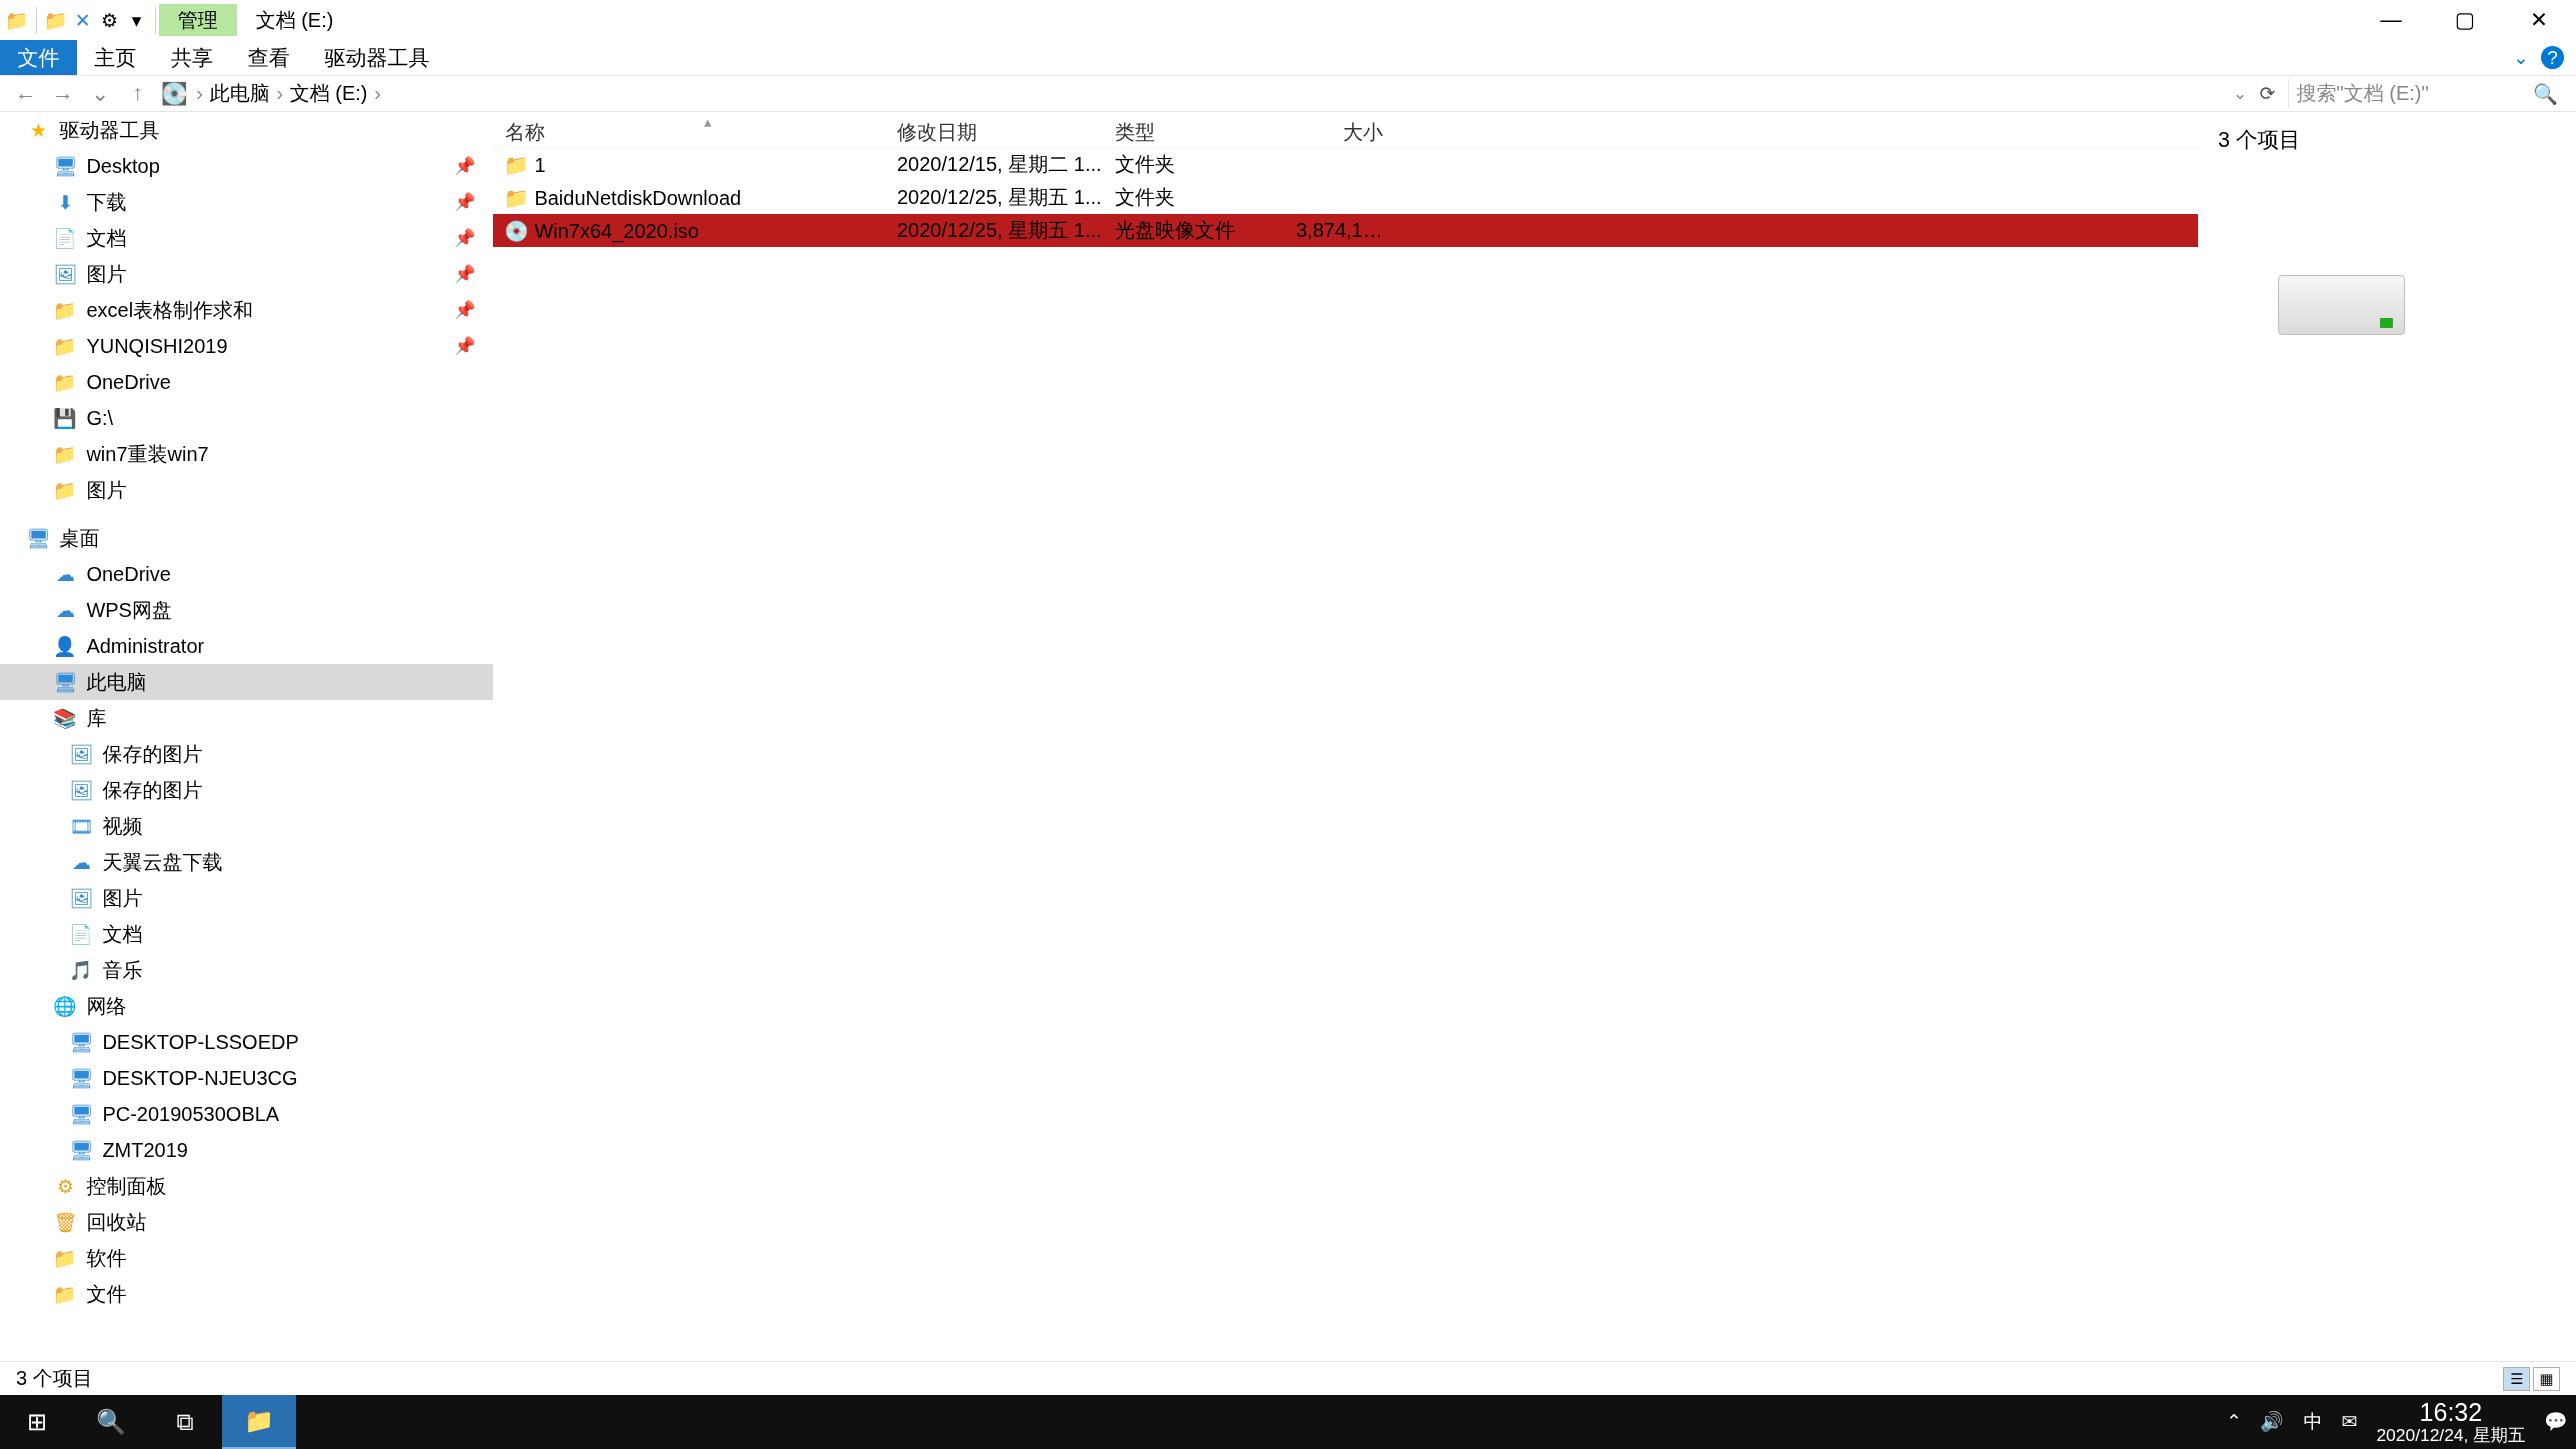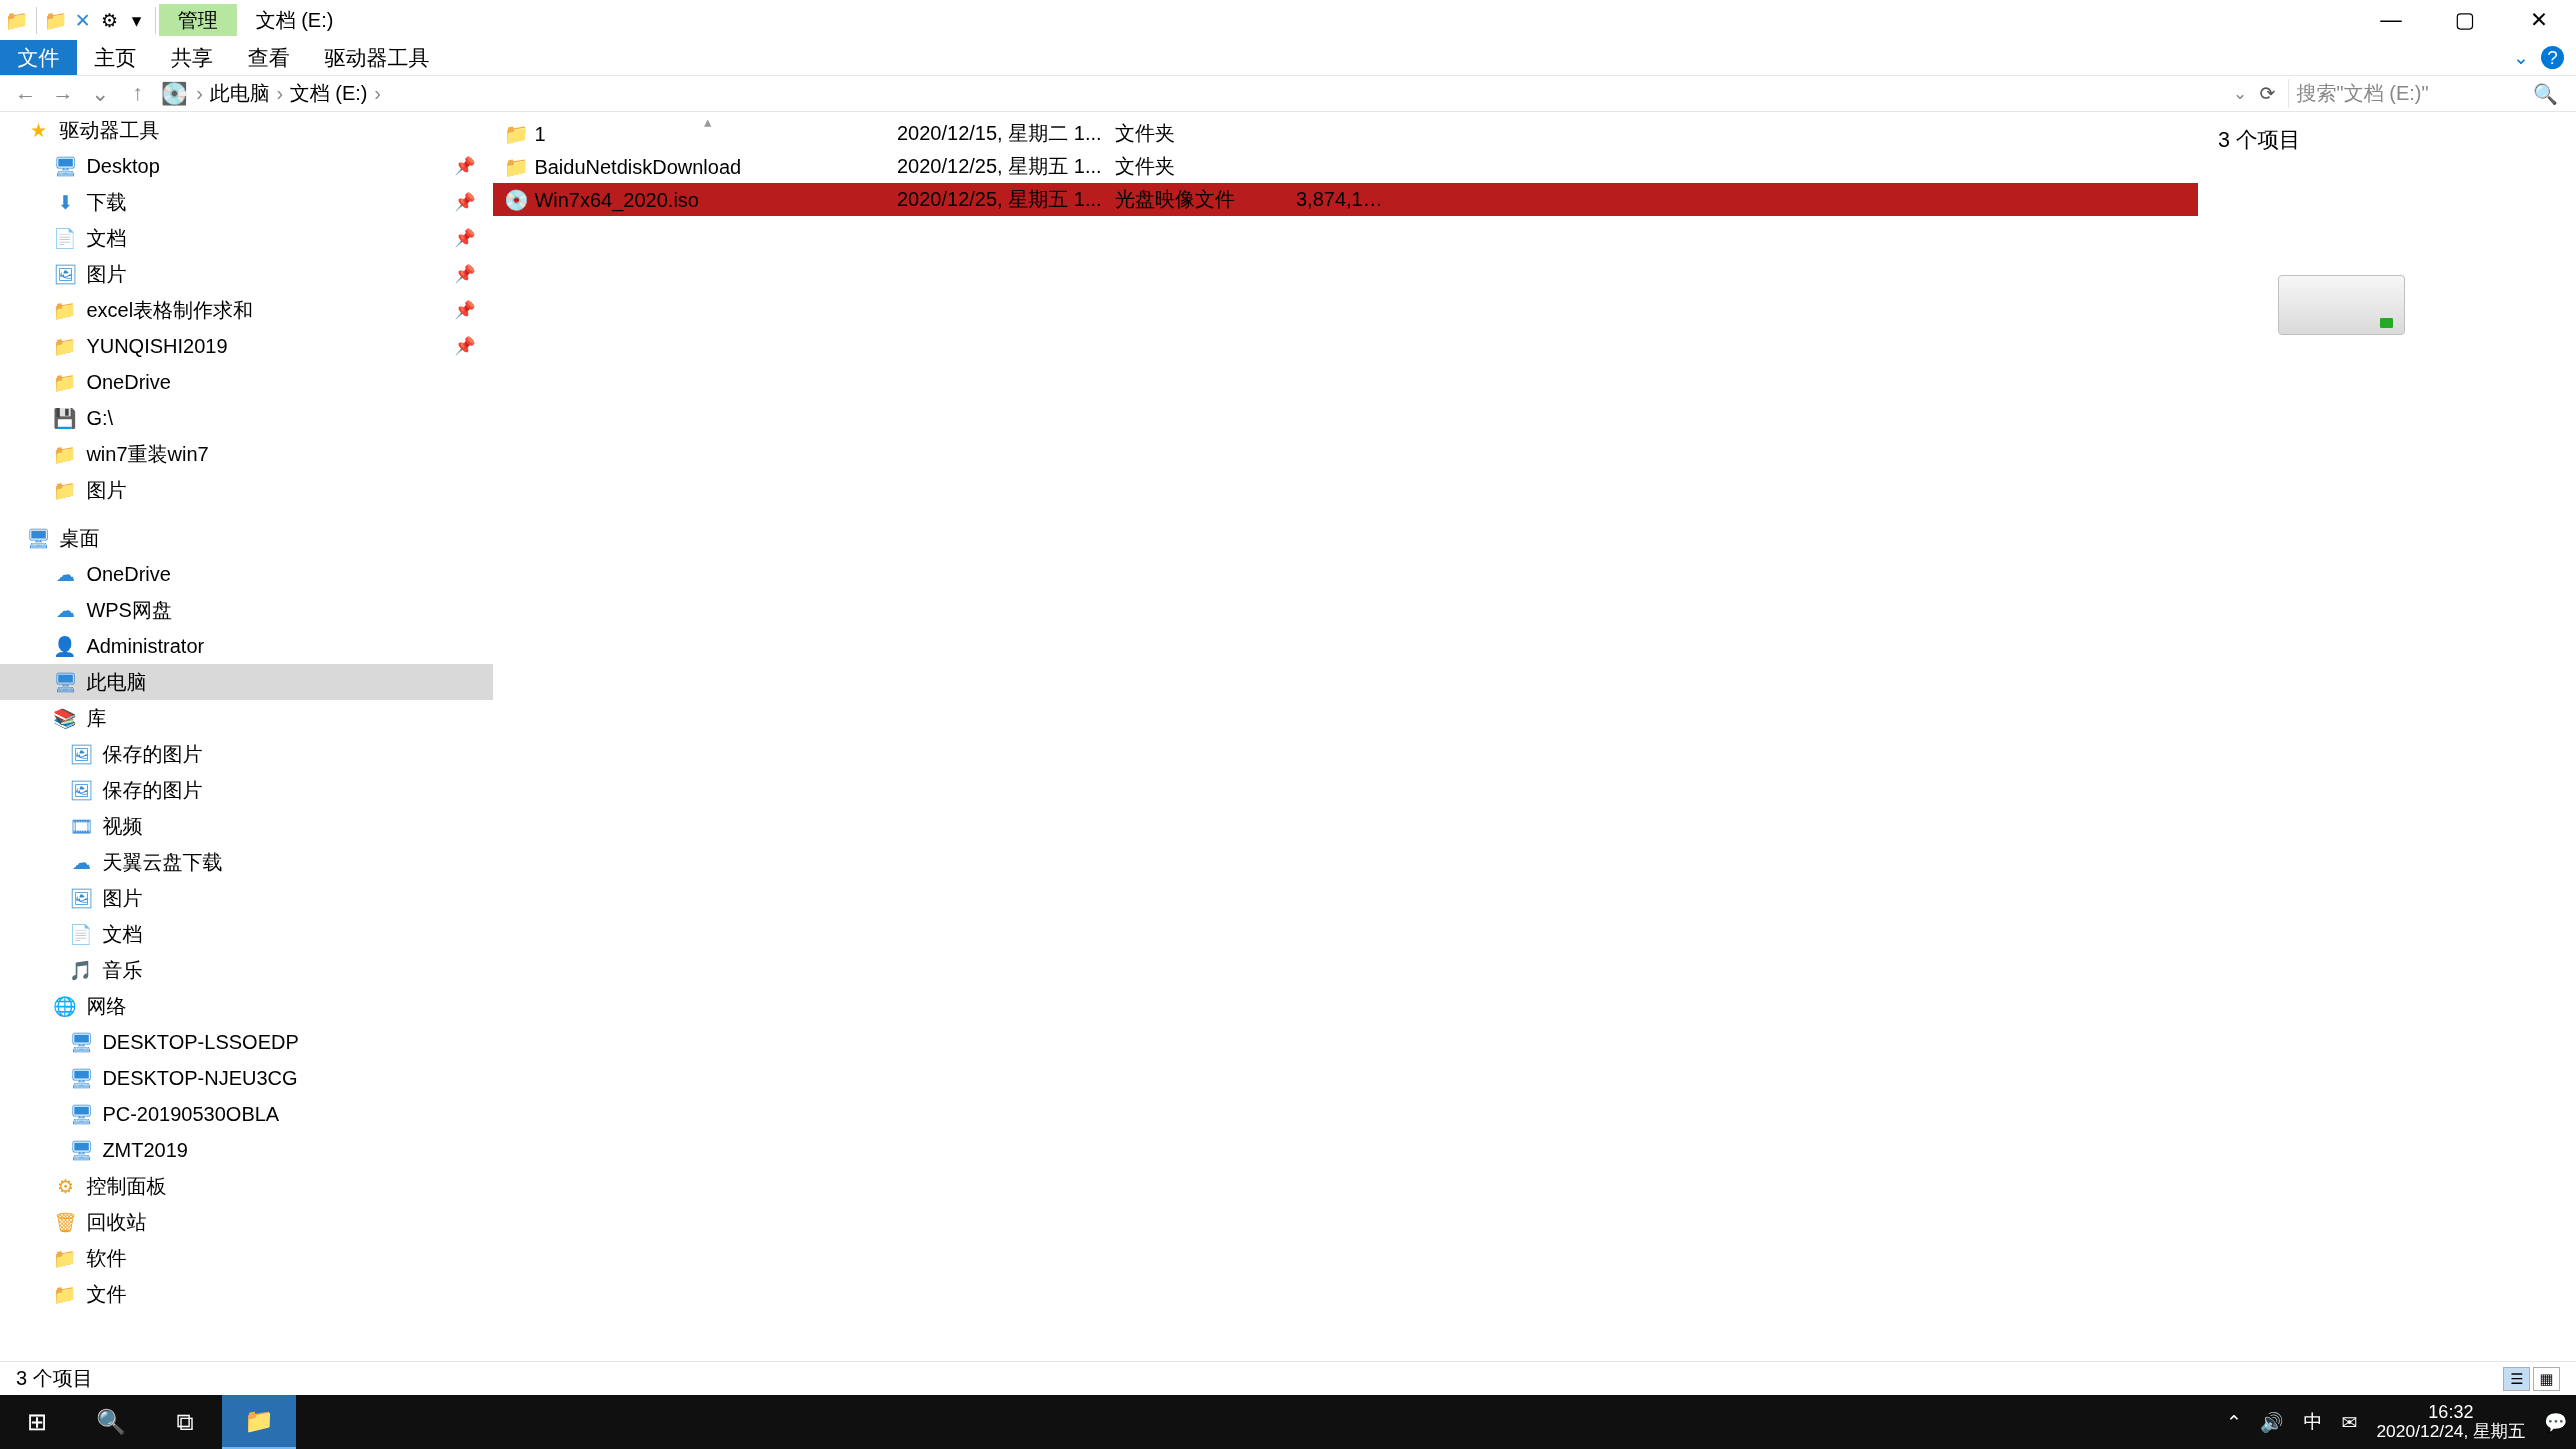--- a/index.html
+++ b/index.html
@@ -68,21 +68,21 @@
 .status .view { margin-left: auto; display: flex; gap: 2.7px; }
 .status .vbtn { width: 27px; height: 24px; border: 0.7px solid #adadad; display: flex; align-items: center; justify-content: center; font-size: 14.8px; }
 .status .vbtn.active { background: #c4ddf2; }
 
 
 .taskbar { height: 54px; background: #101010; display: flex; align-items: center; color: #fff; font-size: 19px; }
 .taskbar .tbtn { width: 74px; height: 54px; display: flex; align-items: center; justify-content: center; font-size: 24px; }
 .taskbar .tbtn.active { background: #2a6fb0; border-bottom: 2.7px solid #76b9ed; }
 .tray { margin-left: auto; display: flex; align-items: center; gap: 19px; padding-right: 8px; }
 .clock { text-align: center; line-height: 1.1; }
-.clock .t { font-size: 18px; }
+.clock .t { font-size: 25px; }
 .clock .d { font-size: 17.4px; }
 
 
 .star { color: #ffb400; }
 .blue { color: #2f8ad8; }
 .orange { color: #f0a020; }
 </style>
 </head>
 <body>
 
@@ -291,20 +291,26 @@
         <div class="item l2">
           <span class="ico orange">📁</span>
           <span>文件</span>
         </div>
       </div>
   </div>
 
   <div class="files">
     <div class="list">
       <span class="sort-ind">▴</span>
+      <div class="cols">
+        <div class="c c-name">名称</div>
+        <div class="c c-date">修改日期</div>
+        <div class="c c-type">类型</div>
+        <div class="c c-size">大小</div>
+      </div>
       <div id="rows">
           <div class="row">
             <div class="c c-name"><span class="ic folder-ic">📁</span><span>1</span></div>
             <div class="c c-date">2020/12/15, 星期二 1...</div>
             <div class="c c-type">文件夹</div>
             <div class="c c-size"></div>
           </div>
           <div class="row">
             <div class="c c-name"><span class="ic folder-ic">📁</span><span>BaiduNetdiskDownload</span></div>
             <div class="c c-date">2020/12/25, 星期五 1...</div>

